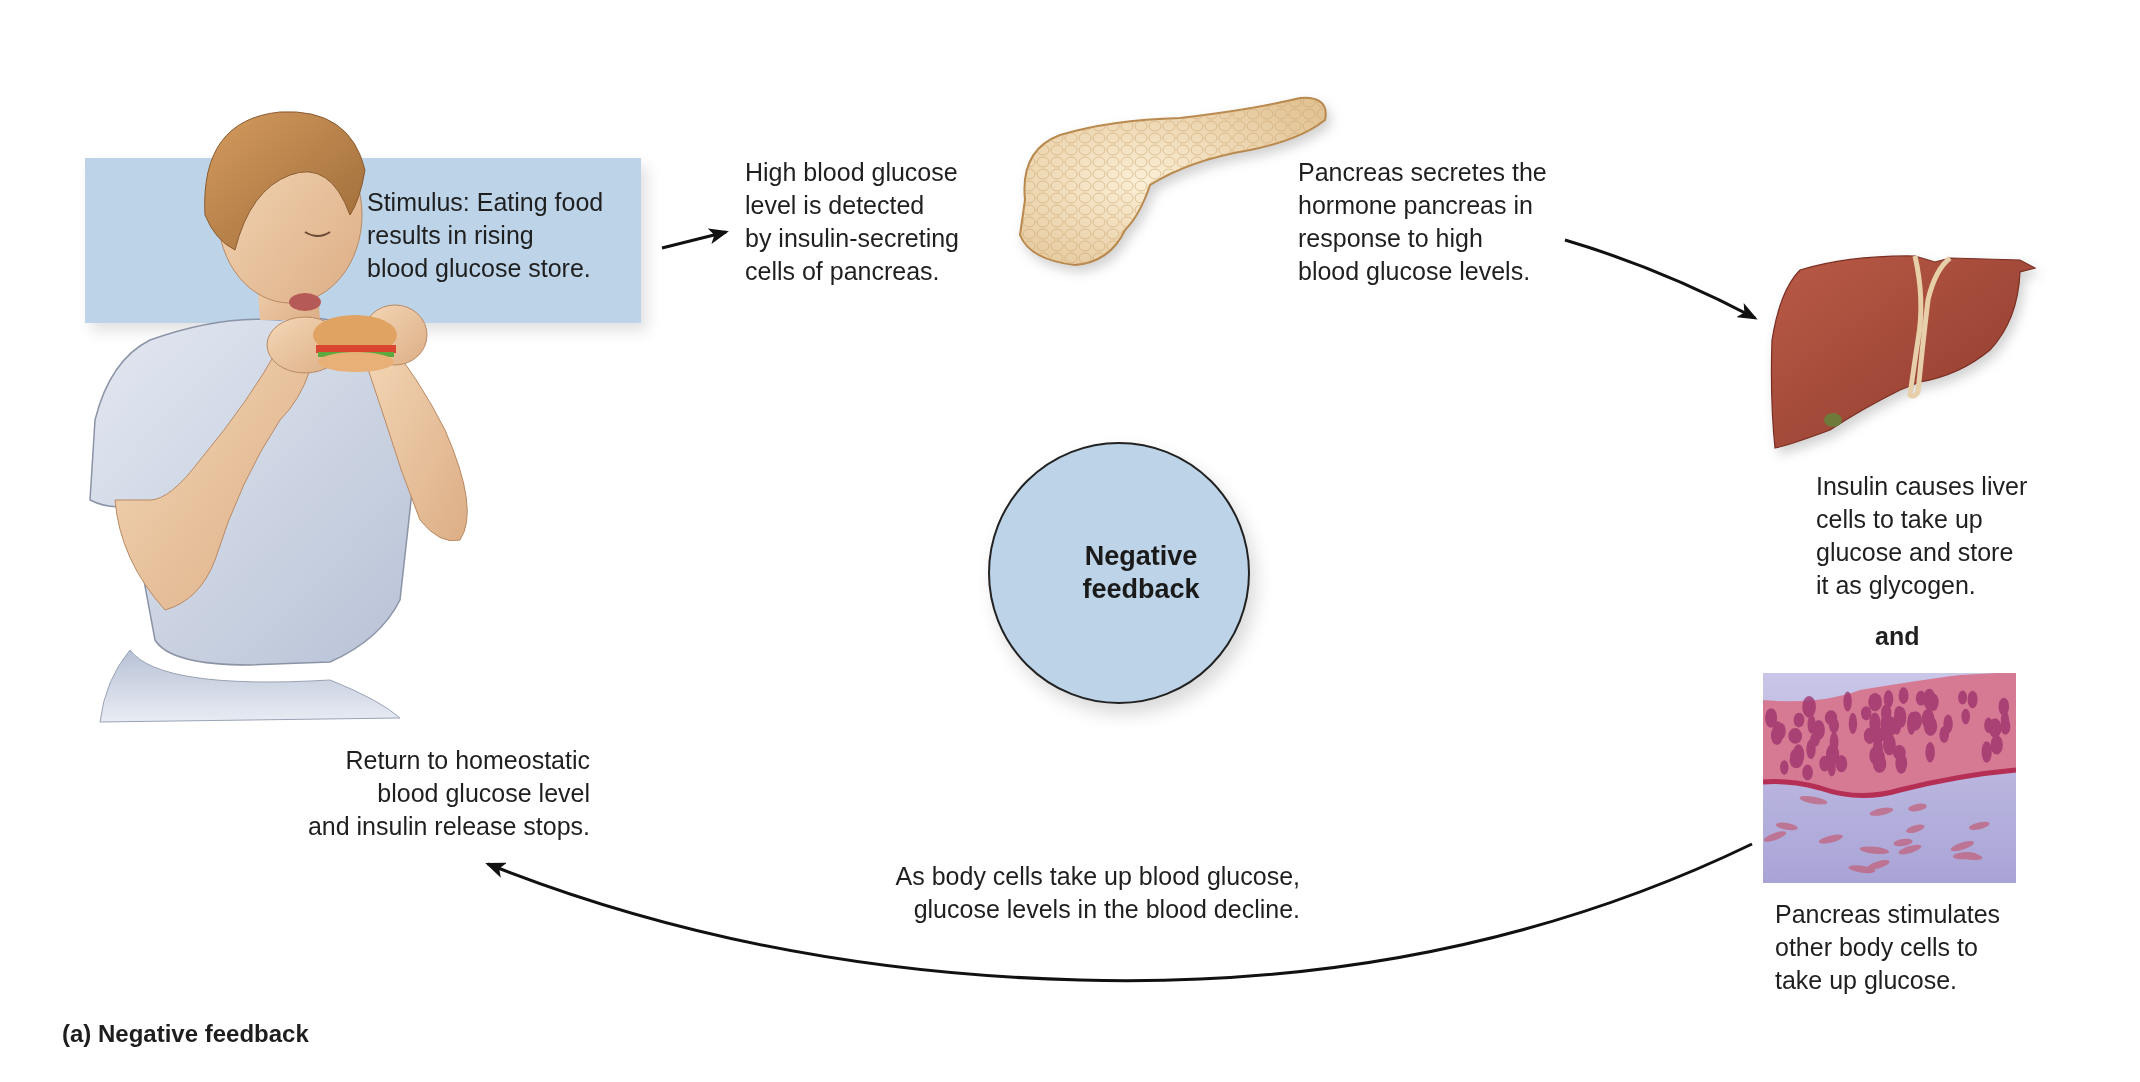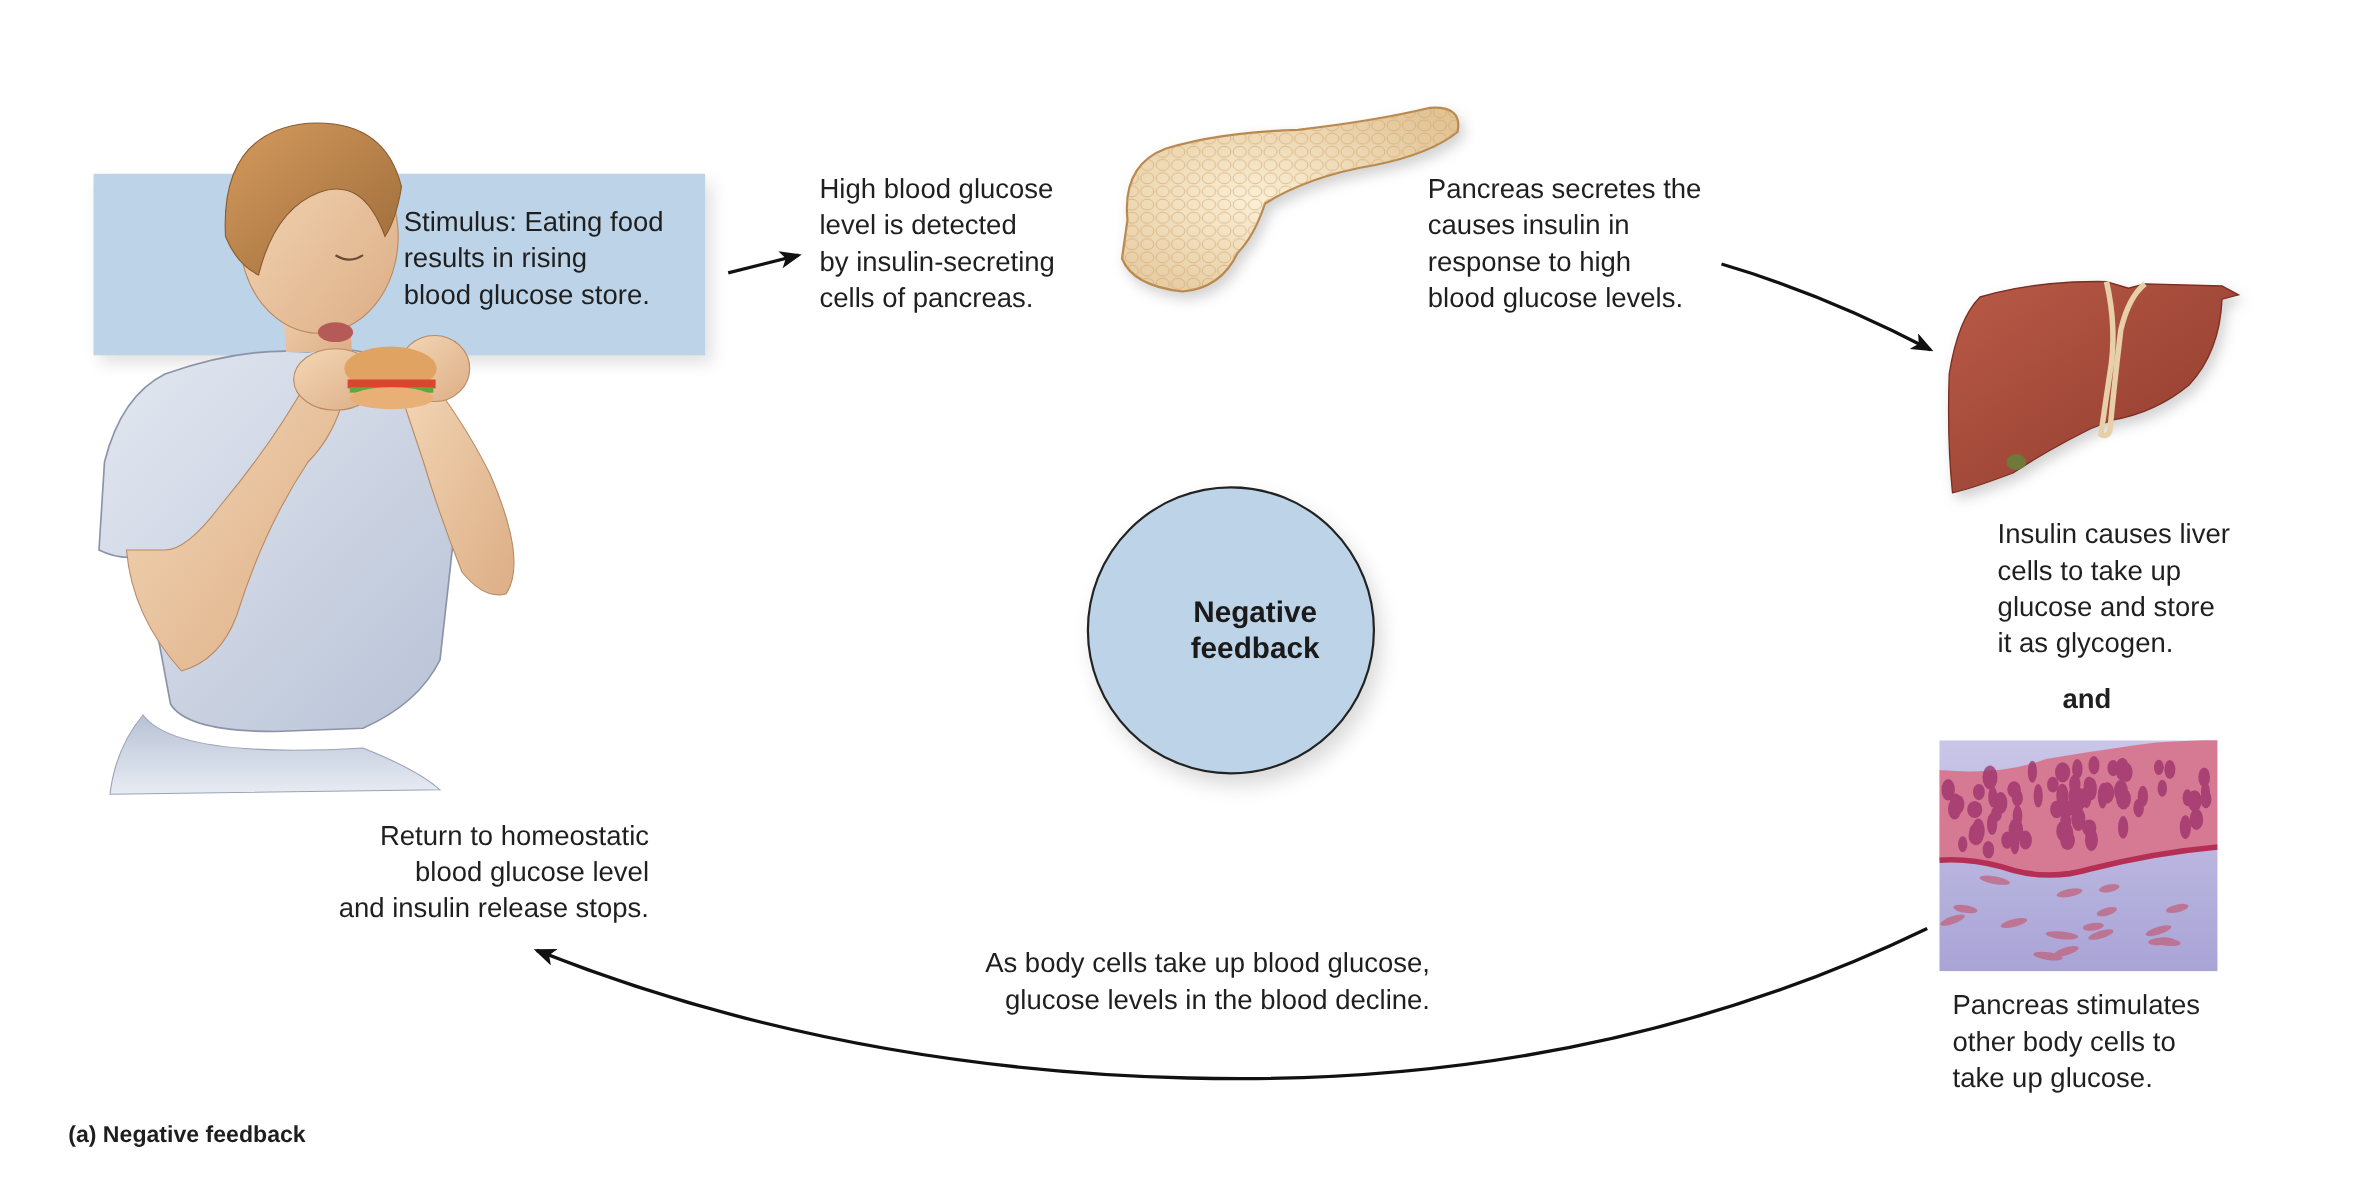--- a/index.html
+++ b/index.html
@@ -88,21 +88,21 @@
     </radialGradient>
     <pattern id="lobules" width="14" height="12" patternUnits="userSpaceOnUse">
       <ellipse cx="7" cy="6" rx="6" ry="5" fill="none" stroke="#c9a46d" stroke-width="0.8" opacity="0.7"></ellipse>
     </pattern>
   </defs>
   <path d="M1025 200 Q1020 150 1060 135 Q1110 120 1180 118 Q1250 110 1300 98 Q1330 96 1325 120 Q1300 140 1250 150 Q1190 160 1150 185 Q1140 215 1125 230 Q1110 262 1075 265 Q1030 260 1020 235 Z" fill="url(#panc)" stroke="#b9884d" stroke-width="2" filter="drop-shadow(4px 6px 6px rgba(0,0,0,0.18))"></path>
   <path d="M1025 200 Q1020 150 1060 135 Q1110 120 1180 118 Q1250 110 1300 98 Q1330 96 1325 120 Q1300 140 1250 150 Q1190 160 1150 185 Q1140 215 1125 230 Q1110 262 1075 265 Q1030 260 1020 235 Z" fill="url(#lobules)"></path>
 </svg>
 
 <div class="abs label" style="left:1298px; top:156px;">Pancreas secretes the
-causes insulin in
+hormone pancreas in
 response to high
 blood glucose levels.</div>
 
 <svg width="2140" height="1082">
   <defs>
     <linearGradient id="liverg" x1="0" y1="0" x2="1" y2="1">
       <stop offset="0" stop-color="#b95a47"></stop>
         <stop offset="1" stop-color="#8f3a2d"></stop>
     </linearGradient>
   </defs>
@@ -248,13 +248,13 @@
     </marker>
     <marker id="ahbig" markerWidth="20" markerHeight="16" refX="17" refY="8" orient="auto" markerUnits="userSpaceOnUse">
       <path d="M0 0 L20 8 L0 16 L5 8 Z" fill="#111"></path>
     </marker>
   </defs>
   <path d="M662 248 L726 232" stroke="#111" stroke-width="3" fill="none" marker-end="url(#ahbig)"></path>
   <path d="M1565 240 Q1660 268 1755 318" stroke="#111" stroke-width="3" fill="none" marker-end="url(#ahbig)"></path>
   <path d="M1752 844 Q1450 990 1080 980 Q760 972 488 864" stroke="#111" stroke-width="3" fill="none" marker-end="url(#ahbig)"></path>
 </svg>
 
-<div class="abs bold" style="left:62px; top:1020px; font-size:21px;">(a) Negative feedback</div>
+<div class="abs bold" style="left:62px; top:1020px; font-size:24px;">(a) Negative feedback</div>
 
 </body></html>

